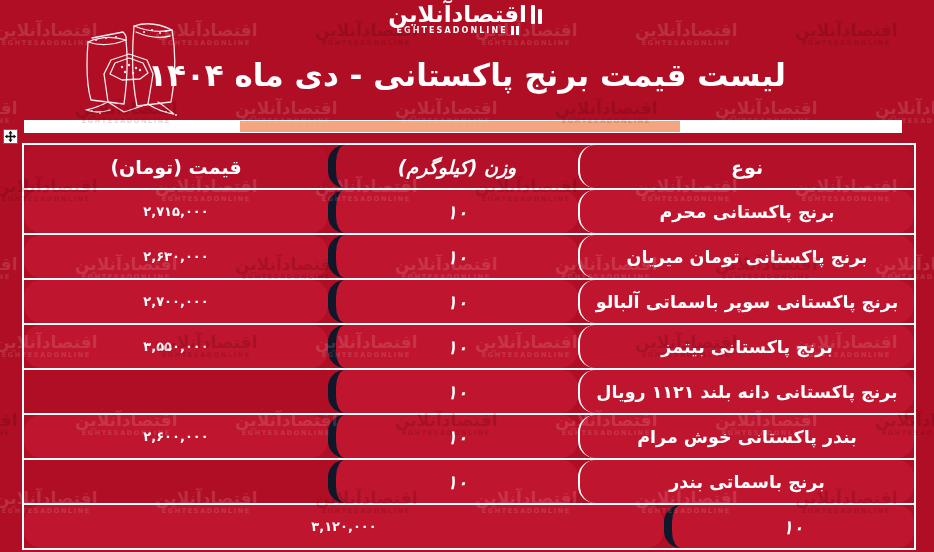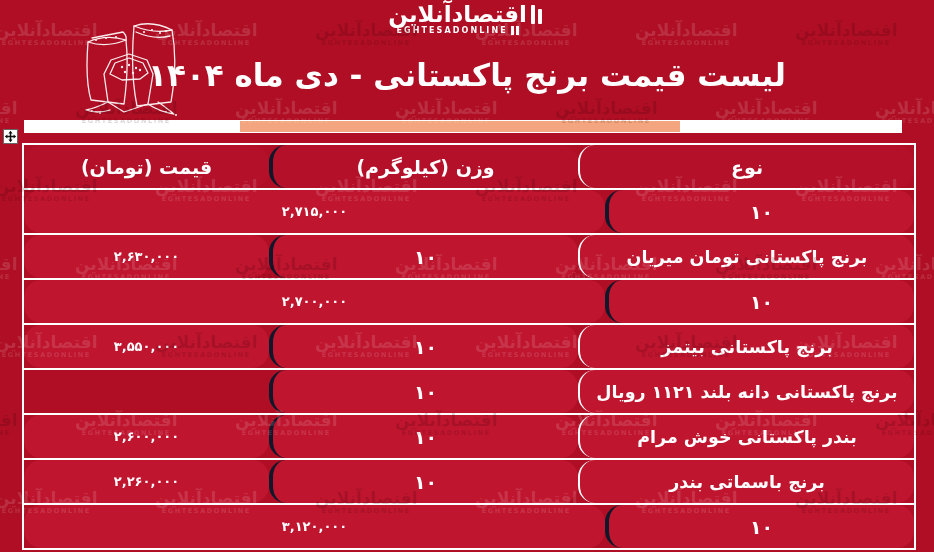--- a/index.html
+++ b/index.html
@@ -34,21 +34,21 @@
 
   
   .price-table{position:absolute;top:143px;left:22px;width:894px;box-sizing:border-box;
                border:2px solid #fff;z-index:1;}
   .row{display:flex;height:43px;border-bottom:2px solid #fff;}
   .row:last-child{border-bottom:none;}
   .cell{background:#BF152F;display:flex;align-items:center;justify-content:center;
         box-sizing:border-box;font-weight:bold;position:relative;border-radius:17px;}
   .row.header .cell{background:#B5102A;font-size:19px;}
   .cell.type{width:336px;border-left:2px solid #fff;font-size:17.5px;}
-  .cell.weight{width:309px;border-left:4px solid #0f172a;font-size:19px;}
+  .cell.weight{width:250px;border-left:8px solid #0f172a;font-size:19px;font-style:italic;}
   .cell.price{flex:1;font-size:13px;letter-spacing:.5px;}
   .split-line{position:absolute;left:27px;top:0;bottom:0;width:2px;background:#fff;}
 
   
   .wm-layer{position:absolute;inset:0;z-index:6;pointer-events:none;overflow:hidden;}
   .wm{position:absolute;display:flex;flex-direction:column;align-items:center;
       color:#fff;opacity:.13;white-space:nowrap;}
   .wm.dark{color:#2e0008;opacity:.16;}
   .wm-fa{font-size:17px;font-weight:bold;line-height:1;}
   .wm-en{font-size:6.5px;font-weight:bold;letter-spacing:1.6px;line-height:1;margin-top:1px;}
@@ -122,20 +122,24 @@
   </div>
 
   <div class="price-table">
     <div class="row header">
       <div class="cell type">نوع</div>
       <div class="cell weight">وزن (کیلوگرم)</div>
       <div class="cell price">قیمت (تومان)</div>
     </div>
     <div>
   <div class="row">
+    <div class="cell type">
+
+      <span class="val">برنج پاکستانی محرم</span>
+    </div>
     <div class="cell weight">
       <span class="val">۱۰</span>
     </div>
     <div class="cell price">
       <span class="val">۲,۷۱۵,۰۰۰</span>
     </div>
   </div>
 
   <div class="row">
     <div class="cell type">
@@ -144,20 +148,24 @@
     </div>
     <div class="cell weight">
       <span class="val">۱۰</span>
     </div>
     <div class="cell price">
       <span class="val">۲,۶۳۰,۰۰۰</span>
     </div>
   </div>
 
   <div class="row">
+    <div class="cell type">
+
+      <span class="val">برنج پاکستانی سوپر باسماتی آلبالو</span>
+    </div>
     <div class="cell weight">
       <span class="val">۱۰</span>
     </div>
     <div class="cell price">
       <span class="val">۲,۷۰۰,۰۰۰</span>
     </div>
   </div>
 
   <div class="row">
     <div class="cell type">
@@ -195,23 +203,20 @@
     </div>
   </div>
 
   <div class="row">
     <div class="cell type">
 
       <span class="val">برنج باسماتی بندر</span>
     </div>
     <div class="cell weight">
       <span class="val">۱۰</span>
-    </div>
-    <div class="cell price">
-      <span class="val">۲,۲۶۰,۰۰۰</span>
     </div>
   </div>
 
   <div class="row">
     <div class="cell weight">
       <span class="val">۱۰</span>
     </div>
     <div class="cell price">
       <span class="val">۳,۱۲۰,۰۰۰</span>
     </div>

